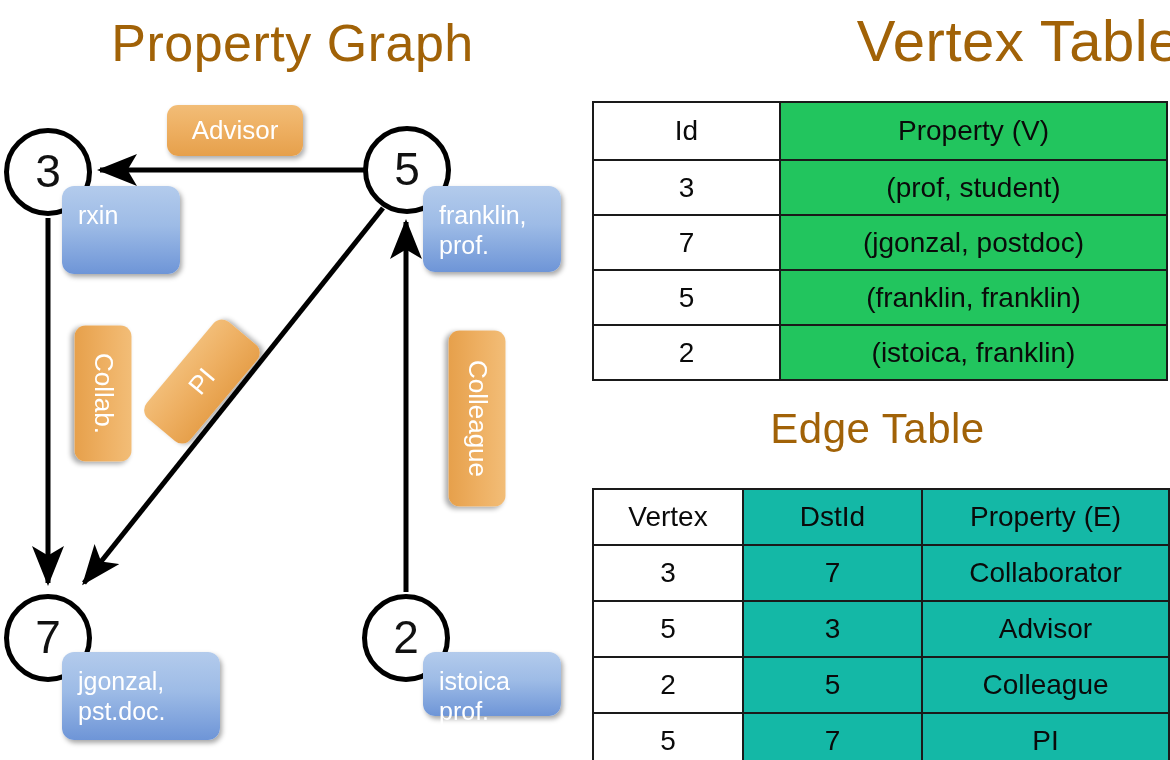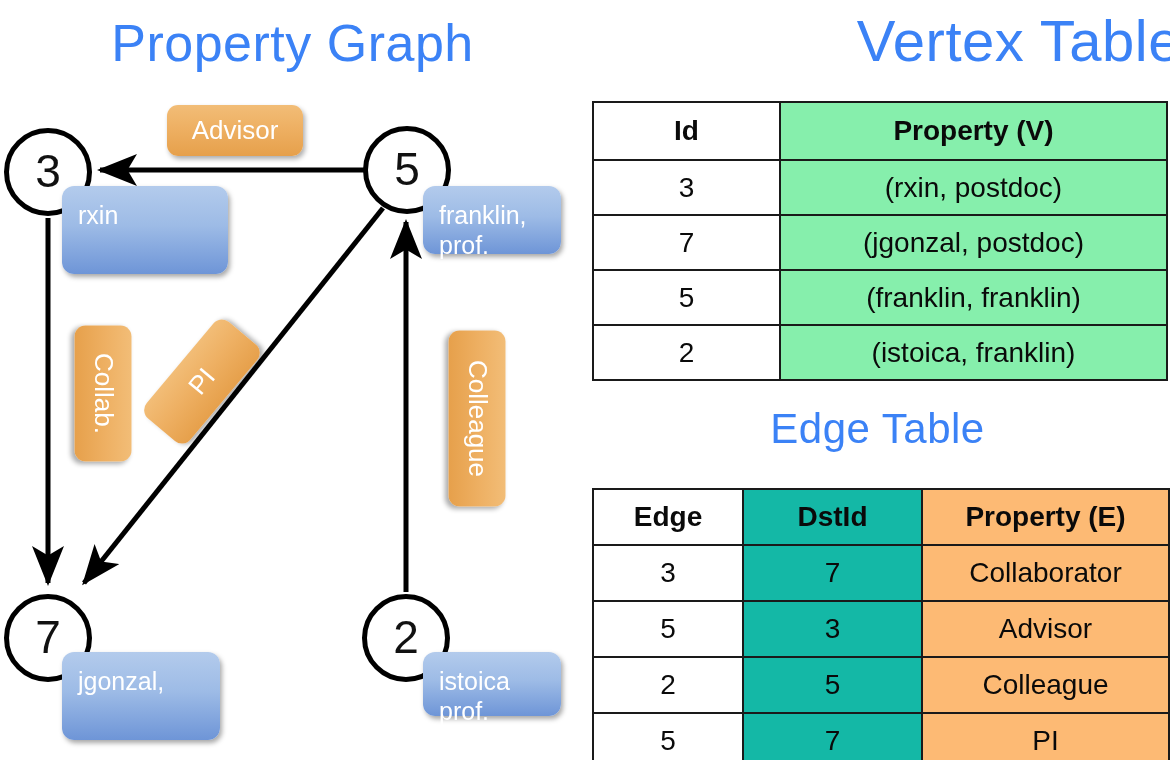--- a/index.html
+++ b/index.html
@@ -14,21 +14,21 @@
     overflow: hidden;
     font-family: "Liberation Sans", sans-serif;
     -webkit-font-smoothing: antialiased;
   }
 
   
   .title {
     position: absolute;
     font-family: "Liberation Sans", sans-serif;
     font-weight: 300;
-    color: #3b82f6;
+    color: #a16207;
     white-space: nowrap;
     letter-spacing: 0.5px;
   }
   #title-property-graph {
     left: 0; top: 14px;
     width: 585px;
     text-align: center;
     font-size: 52px;
     line-height: 58px;
   }
@@ -89,22 +89,22 @@
     background: linear-gradient(to bottom, #b3cbec 0%, #9dbbe6 45%, #6e95d7 100%);
     box-shadow: 2px 3px 5px rgba(0,0,0,0.35);
     color: #ffffff;
     font-family: "Liberation Sans", sans-serif;
     font-weight: 300;
     font-size: 25px;
     line-height: 30px;
     padding: 14px 0 0 16px;
     box-sizing: border-box;
   }
-  #prop-rxin     { left: 62px;  top: 186px; width: 166px; height: 88px; }
-  #prop-franklin { left: 423px; top: 186px; width: 138px; height: 68px; }
+  #prop-rxin     { left: 62px;  top: 186px; width: 118px; height: 88px; }
+  #prop-franklin { left: 423px; top: 186px; width: 138px; height: 86px; }
   #prop-jgonzal  { left: 62px;  top: 652px; width: 158px; height: 88px; }
   #prop-istoica  { left: 423px; top: 652px; width: 138px; height: 64px; }
 
   
   .edge-label {
     position: absolute;
     border-radius: 11px;
     background: linear-gradient(to bottom, #f2bd77 0%, #eeb063 45%, #e6a04b 100%);
     box-shadow: 2px 3px 5px rgba(0,0,0,0.33);
     color: #ffffff;
@@ -141,43 +141,43 @@
     font-weight: 300;
   }
   .data-table td, .data-table th {
     border: 2px solid #1a1a1a;
     text-align: center;
     padding: 0;
     font-weight: 300;
     color: #0a0a0a;
   }
   .data-table .hdr {
-    font-weight: bold;
+    font-weight: normal;
     font-size: 29px;
     margin-top: 44px;
   }
 
   
   #vertex-table {
     left: 592px; top: 101px;
   }
   #vertex-table td, #vertex-table th { height: 53px; font-size: 28px; }
   #vertex-table .col-id   { width: 185px; background: #ffffff; }
-  #vertex-table .col-prop { width: 385px; background: #86efac; }
+  #vertex-table .col-prop { width: 385px; background: #22c55e; }
   #vertex-table thead .col-id   { height: 56px; }
   #vertex-table thead .col-prop { height: 56px; }
 
   
   #edge-table {
     left: 592px; top: 488px;
   }
   #edge-table td, #edge-table th { height: 54px; font-size: 28px; }
   #edge-table .col-src  { width: 148px; background: #ffffff; }
   #edge-table .col-dst  { width: 177px; background: #14b8a6; }
-  #edge-table .col-prop { width: 245px; background: #fdba74; }
+  #edge-table .col-prop { width: 245px; background: #14b8a6; }
 </style>
 </head>
 <body>
 
 <div class="title" id="title-property-graph">Property Graph</div>
 
 <div class="title" id="title-vertex-table">Vertex Table</div>
 
 <div class="title" id="title-edge-table">Edge Table</div>
 
@@ -214,20 +214,21 @@
 
   <div class="prop-box" id="prop-rxin">
     <div>rxin</div>
   </div>
   <div class="prop-box" id="prop-franklin">
     <div>franklin,</div>
     <div>prof.</div>
   </div>
   <div class="prop-box" id="prop-jgonzal">
     <div>jgonzal,</div>
+    <div>pst.doc.</div>
   </div>
   <div class="prop-box" id="prop-istoica">
     <div>istoica</div>
     <div>prof.</div>
   </div>
 
   <div class="edge-label" id="label-advisor">Advisor</div>
   <div class="edge-label" id="label-collab">Collab.</div>
   <div class="edge-label" id="label-pi">PI</div>
   <div class="edge-label" id="label-colleague">Colleague</div>
@@ -236,41 +237,41 @@
 <table class="data-table" id="vertex-table">
   <thead>
     <tr>
       <th class="col-id hdr">Id</th>
       <th class="col-prop hdr">Property (V)</th>
     </tr>
   </thead>
   <tbody>
     <tr>
       <td class="col-id">3</td>
-      <td class="col-prop">(rxin, postdoc)</td>
+      <td class="col-prop">(prof, student)</td>
     </tr>
     <tr>
       <td class="col-id">7</td>
       <td class="col-prop">(jgonzal, postdoc)</td>
     </tr>
     <tr>
       <td class="col-id">5</td>
       <td class="col-prop">(franklin, franklin)</td>
     </tr>
     <tr>
       <td class="col-id">2</td>
       <td class="col-prop">(istoica, franklin)</td>
     </tr>
   </tbody>
 </table>
 
 <table class="data-table" id="edge-table">
   <thead>
     <tr>
-      <th class="col-src hdr">Edge</th>
+      <th class="col-src hdr">Vertex</th>
       <th class="col-dst hdr">DstId</th>
       <th class="col-prop hdr">Property (E)</th>
     </tr>
   </thead>
   <tbody>
     <tr>
       <td class="col-src">3</td>
       <td class="col-dst">7</td>
       <td class="col-prop">Collaborator</td>
     </tr>

